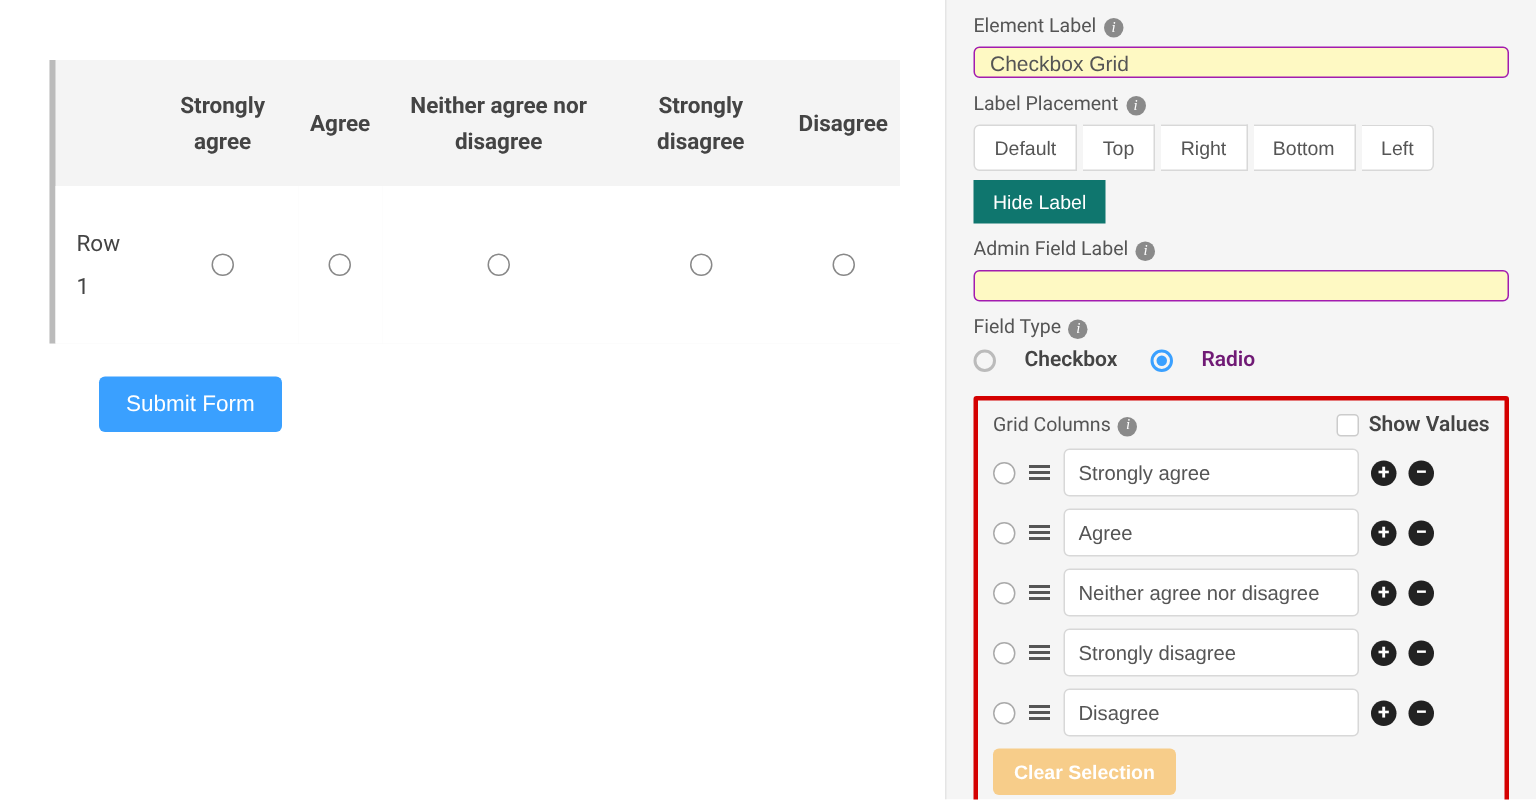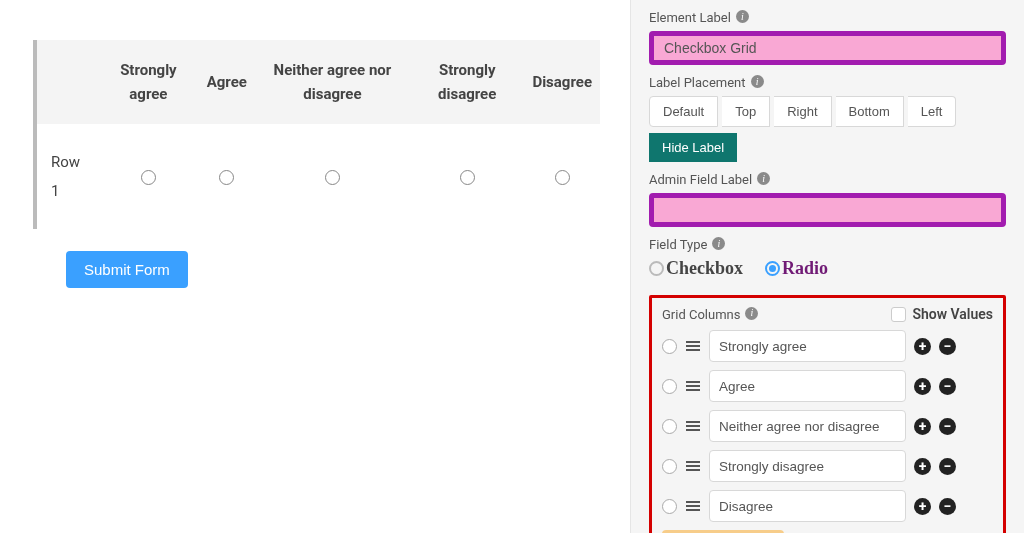--- a/index.html
+++ b/index.html
@@ -79,45 +79,45 @@
     cursor: pointer;
   }
 
   
   .field-group { margin-bottom: 10px; }
   .field-label {
     font-size: 13px;
     color: #555;
     margin-bottom: 6px;
     display: flex;
-    align-items: flex-start;
+    align-items: flex-end;
     gap: 5px;
   }
   .info-icon {
     display: inline-flex;
     width: 13px; height: 13px;
     border-radius: 50%;
     background: #8a8a8a;
     color: #fff;
     font-style: italic;
     font-family: Georgia, serif;
     font-size: 10px;
     align-items: center;
     justify-content: center;
     line-height: 1;
   }
   .text-input {
     width: 100%;
-    height: 34px;
-    border: 5px solid #a21caf;
+    height: 21px;
+    border: 1px solid #a21caf;
     border-radius: 4px;
     padding: 0 10px;
     font-size: 14px;
     color: #555;
-    background: #f9a8d4;
+    background: #fef9c3;
   }
   .btn-row { display: flex; gap: 4px; margin-bottom: 6px; }
   .seg-btn {
     background: #fff;
     border: 1px solid #d8d8d8;
     padding: 7px 13px;
     font-size: 13px;
     color: #555;
     cursor: pointer;
   }
@@ -128,21 +128,21 @@
     background: #0f766e;
     color: #fff;
     border: none;
     border-radius: 0;
     padding: 7px 13px;
     font-size: 13px;
     cursor: pointer;
   }
 
   .ft-row { display: flex; align-items: center; gap: 22px; margin-top: 4px;}
-  .ft-opt { display: flex; align-items: center; gap: 2px; font-size: 18px; cursor: pointer; font-family: Liberation Serif, serif;}
+  .ft-opt { display: flex; align-items: center; gap: 19px; font-size: 14px; cursor: pointer;}
   .ft-radio {
     width: 15px; height: 15px;
     border: 2px solid #bbb;
     border-radius: 50%;
     display: inline-flex;
     align-items: center; justify-content: center;
   }
   .ft-radio.selected { border-color: #3aa0ff; }
   .ft-radio.selected::after {
     content: ""; width: 7px; height: 7px; background: #3aa0ff; border-radius: 50%;

